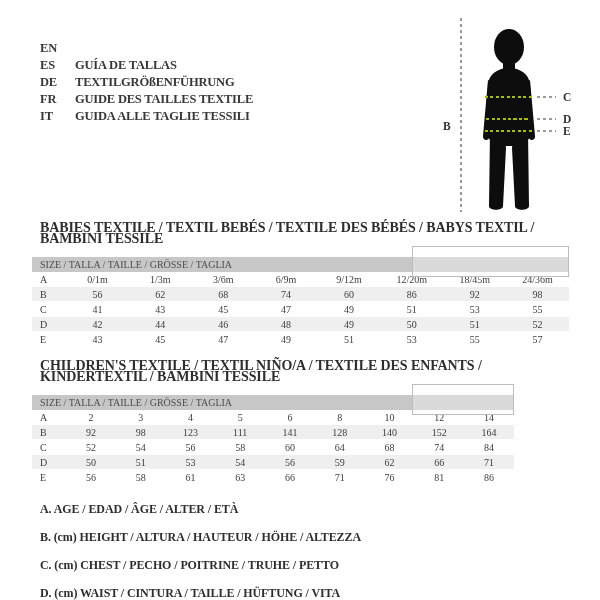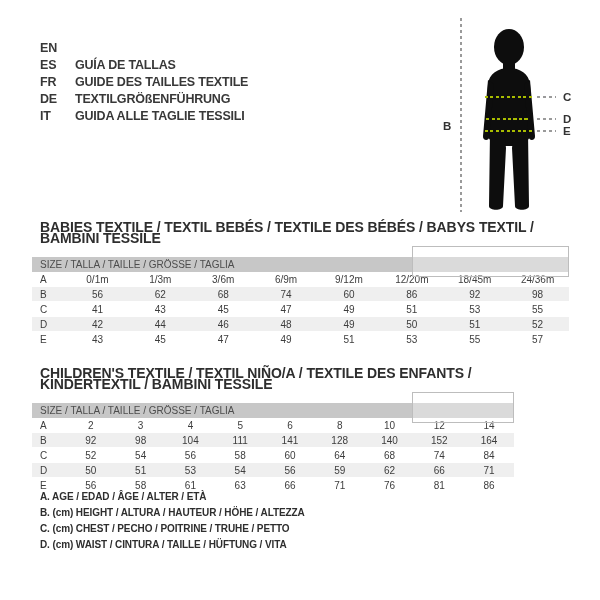--- a/index.html
+++ b/index.html
@@ -1,18 +1,18 @@
 <!DOCTYPE html>
 <html style="--bar: #c7c7c7; --stripe: #efefef; --dash: #a8bc00; --guide: #9a9a9a;"><head>
 <meta charset="utf-8">
 <style>
   html,body{margin:0;padding:0;background:#fff;}
   .sheet{
     position:relative;width:600px;height:600px;background:#fff;overflow:hidden;
-    font-family:Liberation Sans, sans-serif;color:#343434;
+    font-family:Liberation Serif, serif;color:#343434;
   }
   
   .lang-list{position:absolute;left:40px;top:40px;}
   .lang-row{display:flex;height:17px;line-height:17px;font-size:12.5px;font-weight:bold;letter-spacing:-0.2px;color:#383838;}
   .lang-code{width:35px;flex:0 0 35px;}
   
   .figure{position:absolute;left:430px;top:10px;width:160px;height:215px;}
   .sil{position:absolute;left:44px;top:14px;}
   .vline{position:absolute;left:30px;top:8px;width:2px;height:194px;
     background:repeating-linear-gradient(to bottom,var(--guide,#9a9a9a) 0 3px,transparent 3px 6px);}
@@ -26,42 +26,42 @@
   .tbl-section{position:absolute;left:32px;}
   .tbl-title{margin:0 0 13px 8px;font-size:14px;font-weight:bold;color:#2e2e2e;letter-spacing:-0.1px;line-height:11px;}
   .size-bar{background:var(--bar,#c7c7c7);color:#4d4d4d;font-size:10px;height:15px;line-height:15px;padding-left:8px;}
   table{border-collapse:collapse;table-layout:fixed;width:100%;}
   td{font-size:10px;color:#3d3d3d;text-align:center;height:14px;padding:0;border-bottom:1px solid #fff;}
   tr.stripe{background:var(--stripe,#efefef);}
   td.rowlabel{text-align:left;padding-left:8px;}
   .hl{position:absolute;border:1px solid #bdbdbd;background:rgba(255,255,255,0.35);pointer-events:none;}
   
   .legend{position:absolute;left:40px;top:489px;}
-  .legend-line{font-size:10px;font-weight:bold;color:#2e2e2e;line-height:16px;letter-spacing:-0.1px;}
+  .legend-line{font-size:12px;font-weight:bold;color:#2e2e2e;line-height:16px;letter-spacing:-0.1px;margin-top:12px;}
 </style>
 </head>
 <body>
 
 <div class="sheet">
 
   <div class="lang-list">
     <div class="lang-row">
       <span class="lang-code">EN</span>
     </div>
     <div class="lang-row">
       <span class="lang-code">ES</span>
       <span class="lang-title">GUÍA DE TALLAS</span>
     </div>
     <div class="lang-row">
+      <span class="lang-code">DE</span>
+      <span class="lang-title">TEXTILGRÖßENFÜHRUNG</span>
+    </div>
+    <div class="lang-row">
       <span class="lang-code">FR</span>
       <span class="lang-title">GUIDE DES TAILLES TEXTILE</span>
-    </div>
-    <div class="lang-row">
-      <span class="lang-code">DE</span>
-      <span class="lang-title">TEXTILGRÖßENFÜHRUNG</span>
     </div>
     <div class="lang-row">
       <span class="lang-code">IT</span>
       <span class="lang-title">GUIDA ALLE TAGLIE TESSILI</span>
     </div>
   </div>
 
   <div class="figure">
     <svg class="sil" width="72" height="192" viewBox="0 0 72 192" fill="#0d0d0d" xmlns="http://www.w3.org/2000/svg">
       <ellipse cx="35" cy="23" rx="15" ry="18"></ellipse>
@@ -152,42 +152,42 @@
             <td>51</td>
             <td>53</td>
             <td>55</td>
             <td>57</td>
           </tr>
         </tbody>
       </table>
     <div class="hl" style="left:380px;top:24px;width:155px;height:29px;"></div>
   </section>
 
-  <section class="tbl-section" style="top:368px;width:482px;">
+  <section class="tbl-section" style="top:360px;width:482px;">
     <h2 class="tbl-title">CHILDREN'S TEXTILE / TEXTIL NIÑO/A / TEXTILE DES ENFANTS / KINDERTEXTIL / BAMBINI TESSILE</h2>
     <div class="size-bar">SIZE / TALLA / TAILLE / GRÖSSE / TAGLIA</div>
     <table>
         <tbody>
           <tr>
             <td class="rowlabel" style="width: 26px;">A</td>
             <td>2</td>
             <td>3</td>
             <td>4</td>
             <td>5</td>
             <td>6</td>
             <td>8</td>
             <td>10</td>
             <td>12</td>
             <td>14</td>
           </tr>
           <tr class="stripe">
             <td class="rowlabel" style="width: 26px;">B</td>
             <td>92</td>
             <td>98</td>
-            <td>104</td>
+            <td>123</td>
             <td>111</td>
             <td>141</td>
             <td>128</td>
             <td>140</td>
             <td>152</td>
             <td>164</td>
           </tr>
           <tr>
             <td class="rowlabel" style="width: 26px;">C</td>
             <td>52</td>

